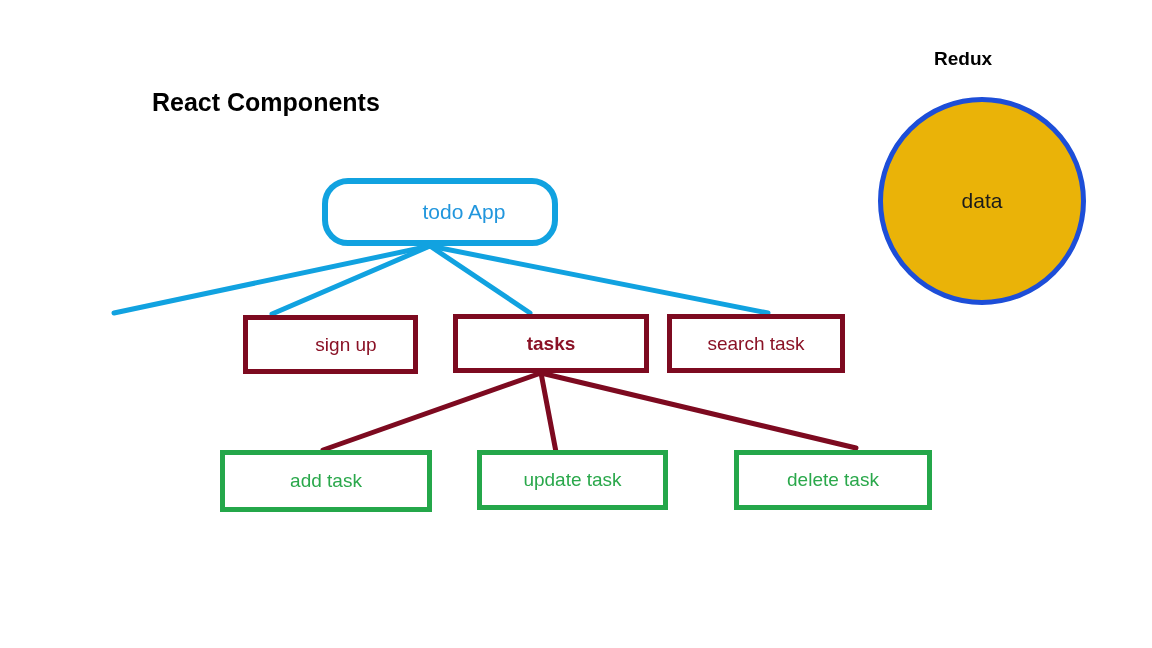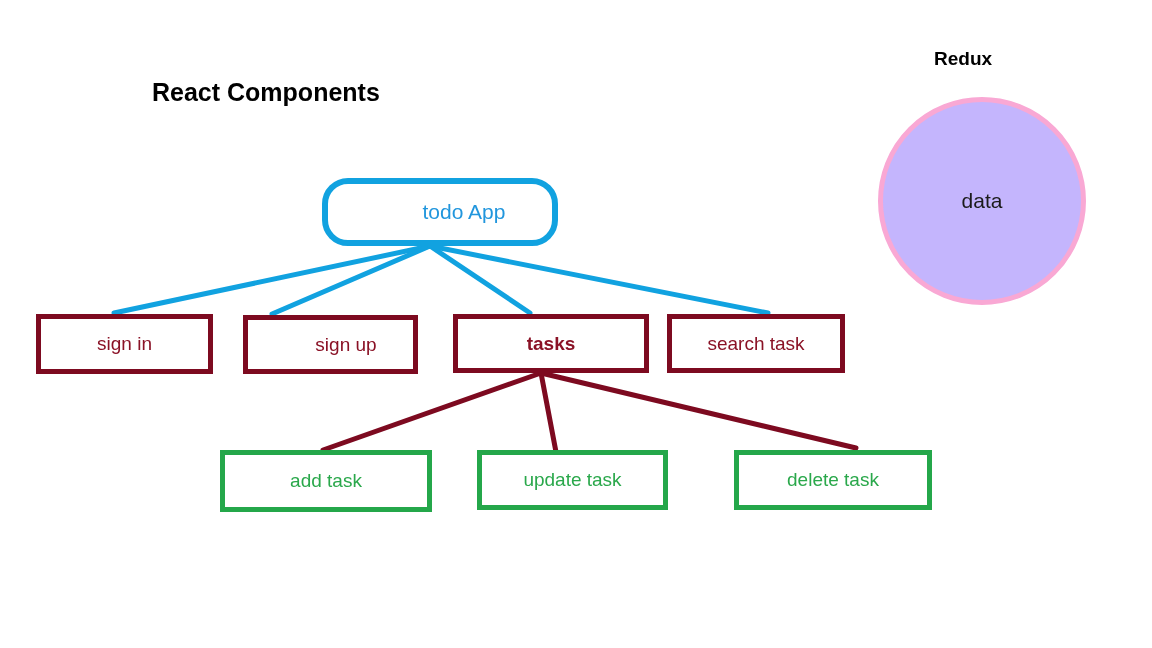--- a/index.html
+++ b/index.html
@@ -48,38 +48,38 @@
     font-size: 19px;
   }
   .node-green {
     border: 5px solid #24a74a;
     color: #2aa84b;
     font-size: 19px;
   }
   .node-circle {
     position: absolute;
     box-sizing: border-box;
-    border: 5px solid #f9a8d4;
+    border: 5px solid #1d4ed8;
     border-radius: 50%;
-    background: #c4b5fd;
+    background: #eab308;
     display: flex;
     align-items: center;
     justify-content: center;
     color: #1b1b1b;
     font-size: 21px;
   }
   .section-title {
     position: absolute;
     color: #000000;
     white-space: nowrap;
     font-weight: bold;
   }
   #title-react {
     left: 152px;
-    top: 78px;
+    top: 88px;
     font-size: 25px;
   }
   #title-redux {
     left: 934px;
     top: 48px;
     font-size: 19px;
   }
 </style>
 </head>
 <body>
@@ -99,21 +99,20 @@
       <line x1="541" y1="373" x2="856" y2="448" stroke="#7d0a20" stroke-width="5" stroke-linecap="round"></line>
     </g>
   </svg>
 
   <div class="section-title" id="title-react">React Components</div>
 
   <div class="section-title" id="title-redux">Redux</div>
 
   <div class="node node-root" id="node-root" style="left: 322px; top: 178px; width: 236px; height: 68px;">todo App</div>
 
-  <div class="node node-maroon" id="node-branch-0" style="left: 36px; top: 314px; width: 177px; height: 60px;">sign in</div>
 
   <div class="node node-maroon" id="node-branch-1" style="left: 243px; top: 315px; width: 175px; height: 59px; padding-left: 31px;">sign up</div>
 
   <div class="node node-maroon" id="node-branch-2" style="left: 453px; top: 314px; width: 196px; height: 59px; font-weight: bold;">tasks</div>
 
   <div class="node node-maroon" id="node-branch-3" style="left: 667px; top: 314px; width: 178px; height: 59px;">search task</div>
 
   <div class="node node-green" id="node-leaf-0" style="left: 220px; top: 450px; width: 212px; height: 62px;">add task</div>
 
   <div class="node node-green" id="node-leaf-1" style="left: 477px; top: 450px; width: 191px; height: 60px;">update task</div>

